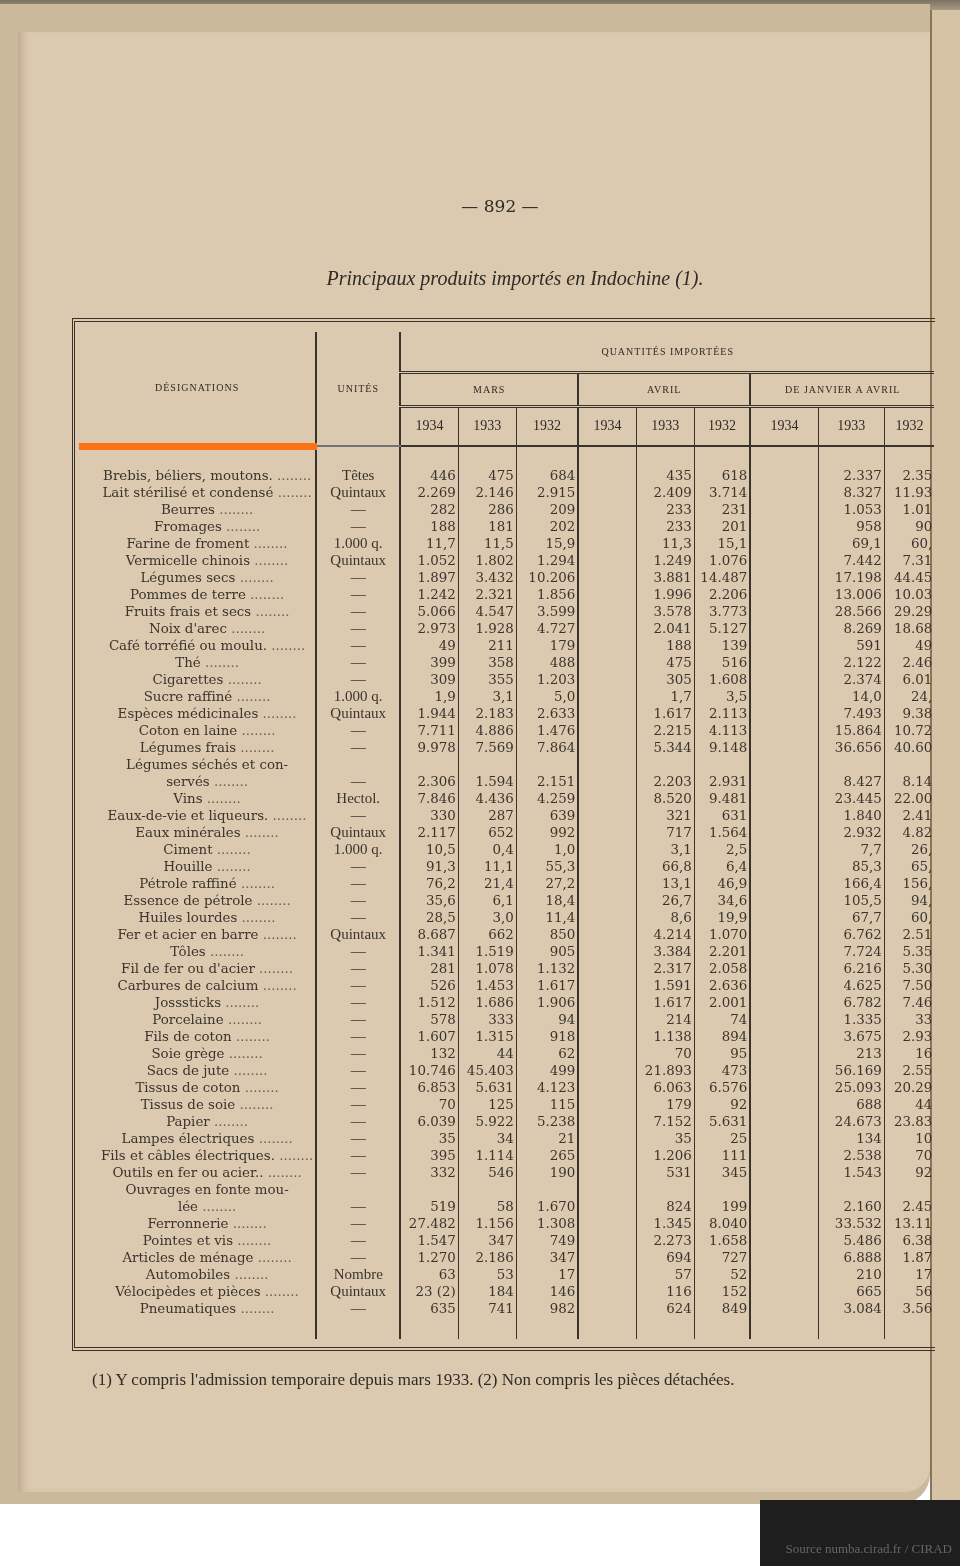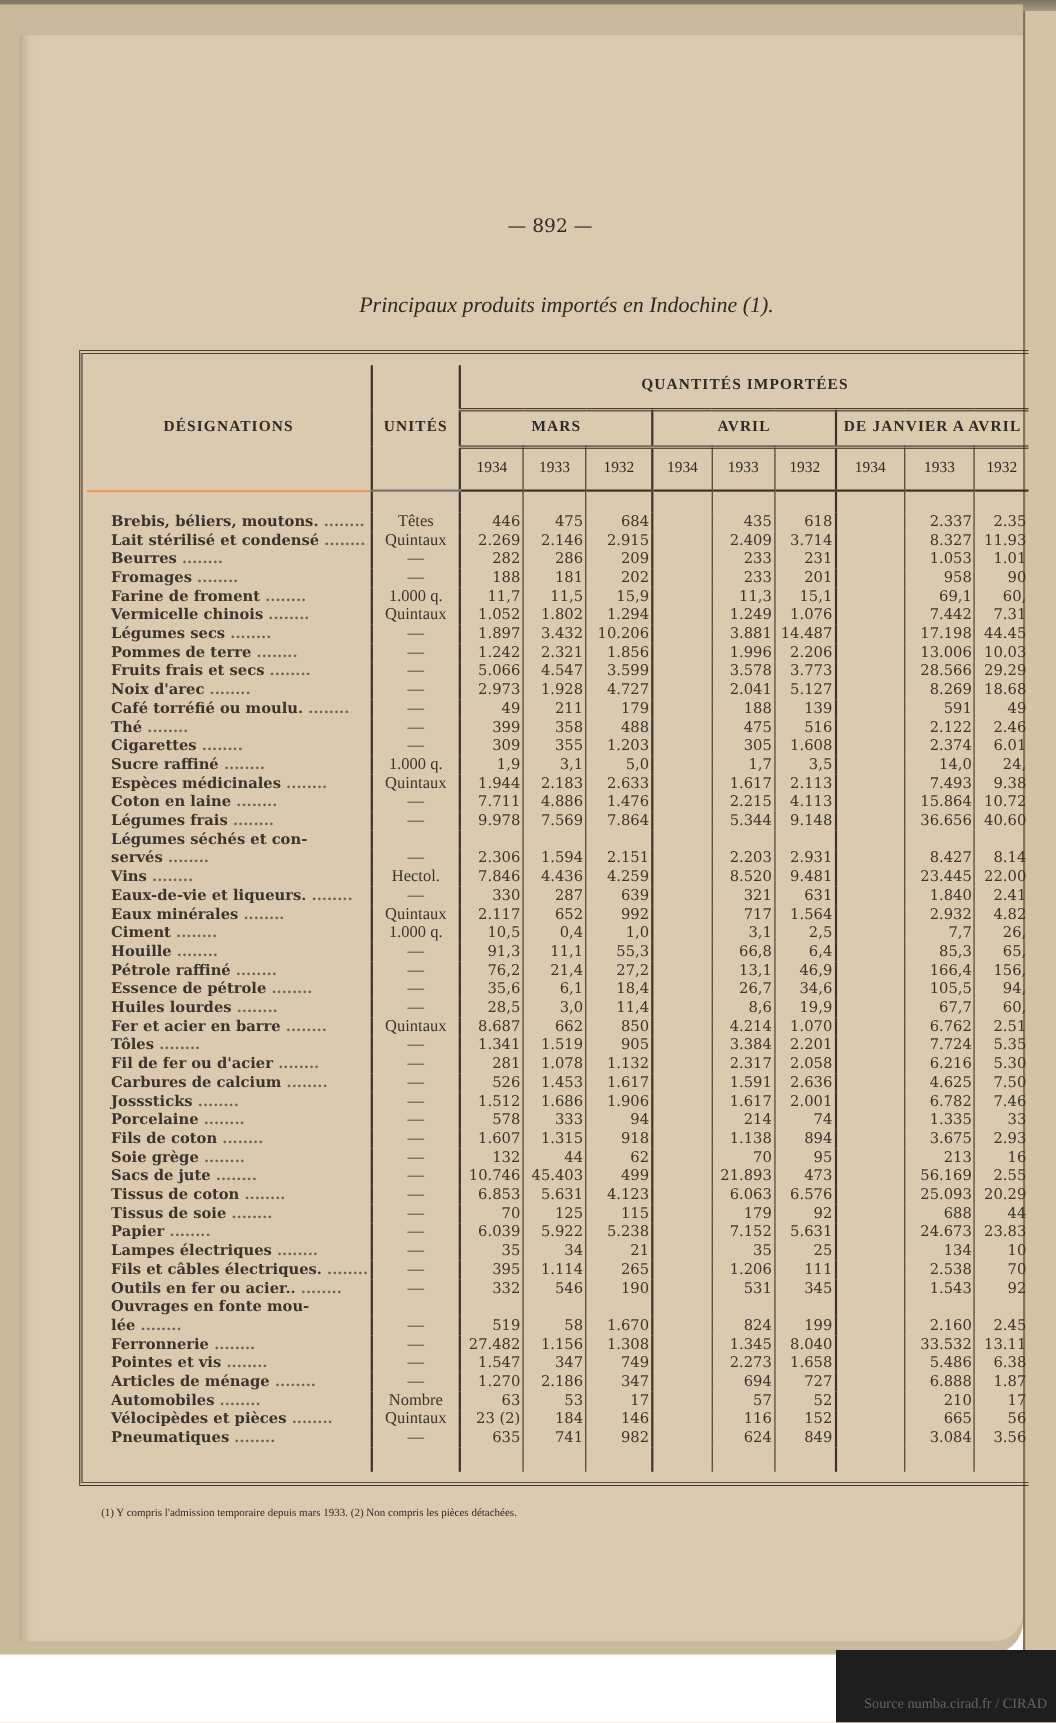--- a/index.html
+++ b/index.html
@@ -31,31 +31,31 @@
   .title {
     position:absolute; left:0; width:1030px; top:267px; text-align:center;
     font-family:"Liberation Serif", serif; font-style:italic; font-size:20px; color:#2e2a25;
   }
   .tablewrap {
     position:absolute; left:72px; top:318px; width:860px; height:1025px;
     border-top:4px double #3a332b; border-bottom:4px double #3a332b;
     border-left:3px double #3a332b;
   }
   table { border-collapse:collapse; position:absolute; left:4px; top:10px; table-layout:fixed; }
-  th { font-family:"Liberation Serif", serif; font-weight:bold; font-size:14px; letter-spacing:1px; color:#2e2a25; }
+  th { font-family:"Liberation Serif", serif; font-weight:normal; font-size:10px; letter-spacing:1px; color:#2e2a25; }
   .yr { font-family:"Liberation Serif", serif; font-size:14px; font-weight:normal; letter-spacing:0; }
   td { font-family:"DejaVu Serif", serif; font-size:13.4px; color:#3a342d; padding:0 2px; height:17px; line-height:17px; white-space:nowrap; overflow:hidden; }
-  td.name { text-align:left; padding-left:22px;font-weight:bold; }
+  td.name { text-align:center; padding-left:22px; }
   td.unit { text-align:center; font-family:"Liberation Serif", serif; font-size:15px;margin-top:16px; }
   td.num { text-align:right; }
   .vl { border-left:1px solid #3a332b; }
   .vl2 { border-left:2px solid #3a332b; }
   .dots { color:#6a6055; }
   .footnote {
-    position:absolute; left:92px; top:1370px; font-family:"Liberation Serif", serif; font-size:10px; color:#2e2a25;
+    position:absolute; left:92px; top:1370px; font-family:"Liberation Serif", serif; font-size:17px; color:#2e2a25;
   }
 </style>
 </head>
 <body>
 
 <div class="top-edge"></div>
 <div class="page-stack"></div>
 <div class="next-page"></div>
 <div class="dark-bg"></div>
 
@@ -74,21 +74,21 @@
         <col style="width:62px">
       <col style="width:58px">
         <col style="width:58px">
         <col style="width:56px">
       <col style="width:68px">
         <col style="width:66px">
         <col style="width:50px">
     </colgroup>
     <thead>
       <tr style="height:40px">
-        <th rowspan="3" style="border-bottom:1px solid #f97316">DÉSIGNATIONS</th>
+        <th rowspan="3" style="border-bottom:7px solid #f97316">DÉSIGNATIONS</th>
         <th rowspan="3" class="vl2" style="border-bottom:2px solid #737373">UNITÉS</th>
         <th colspan="9" class="vl2" style="border-bottom:3px double #3a332b">QUANTITÉS IMPORTÉES</th>
       </tr>
       <tr style="height:34px">
         <th colspan="3" class="vl2" style="border-bottom:3px double #3a332b">MARS</th>
         <th colspan="3" class="vl2" style="border-bottom:3px double #3a332b">AVRIL</th>
         <th colspan="3" class="vl2" style="border-bottom:3px double #3a332b">DE JANVIER A AVRIL</th>
       </tr>
       <tr style="height:40px">
         <th class="yr vl2" style="border-bottom:2px solid #3a332b">1934</th>

